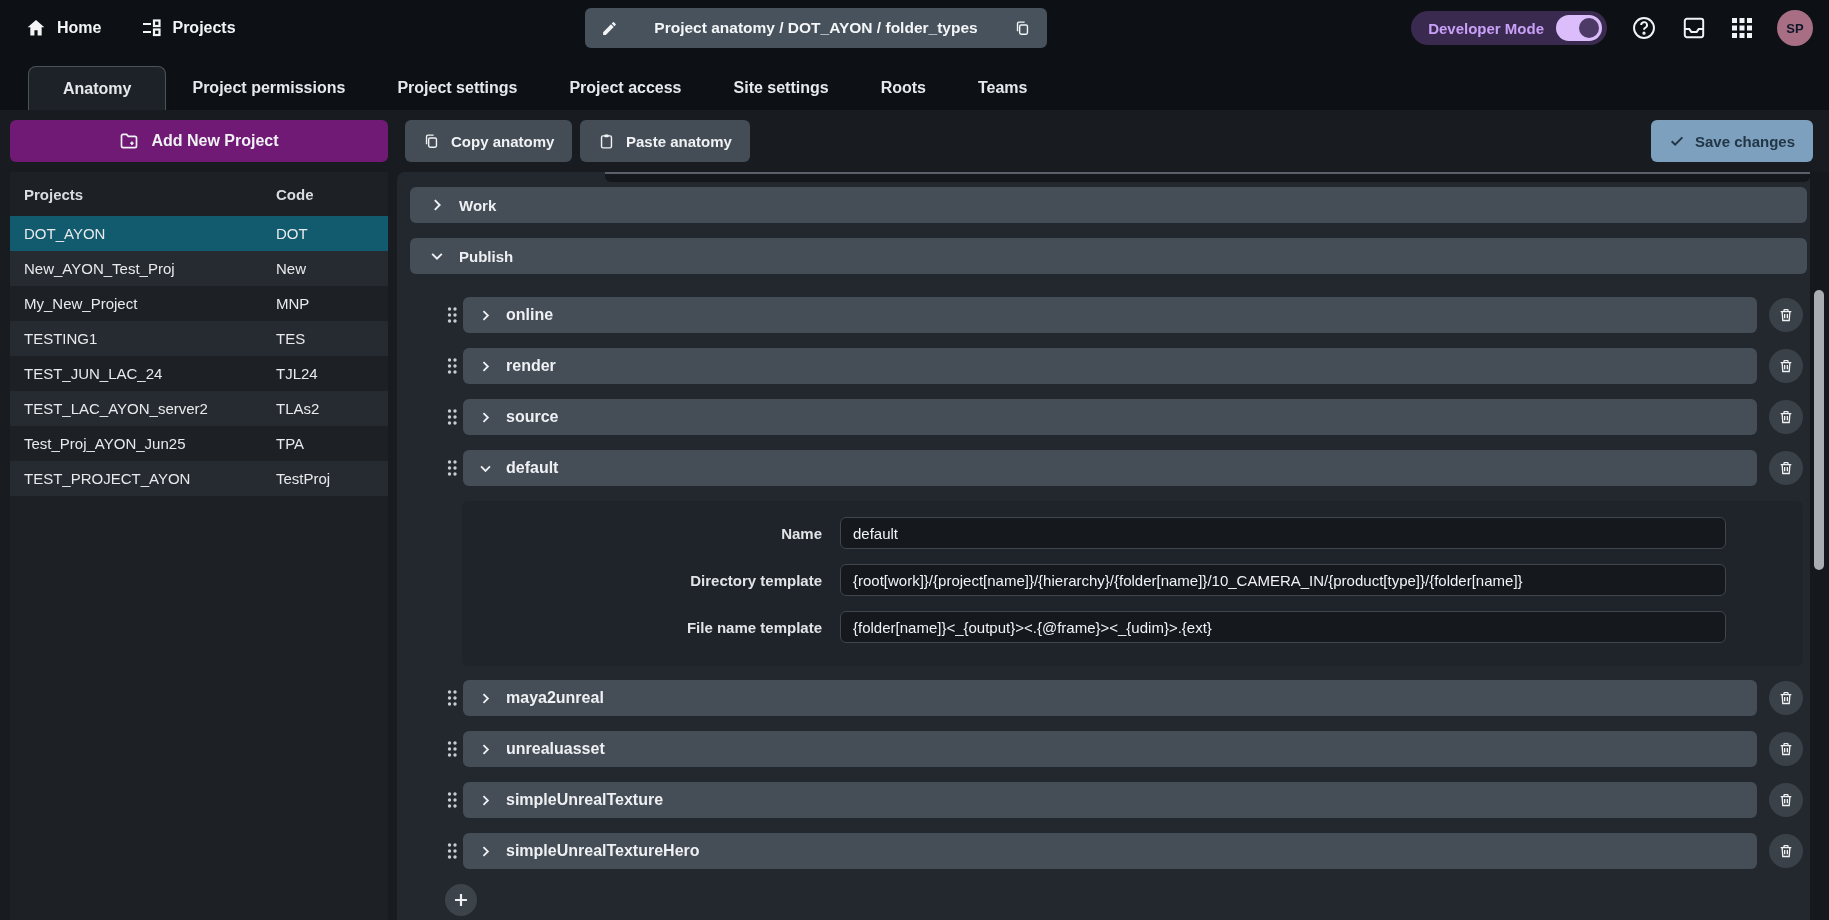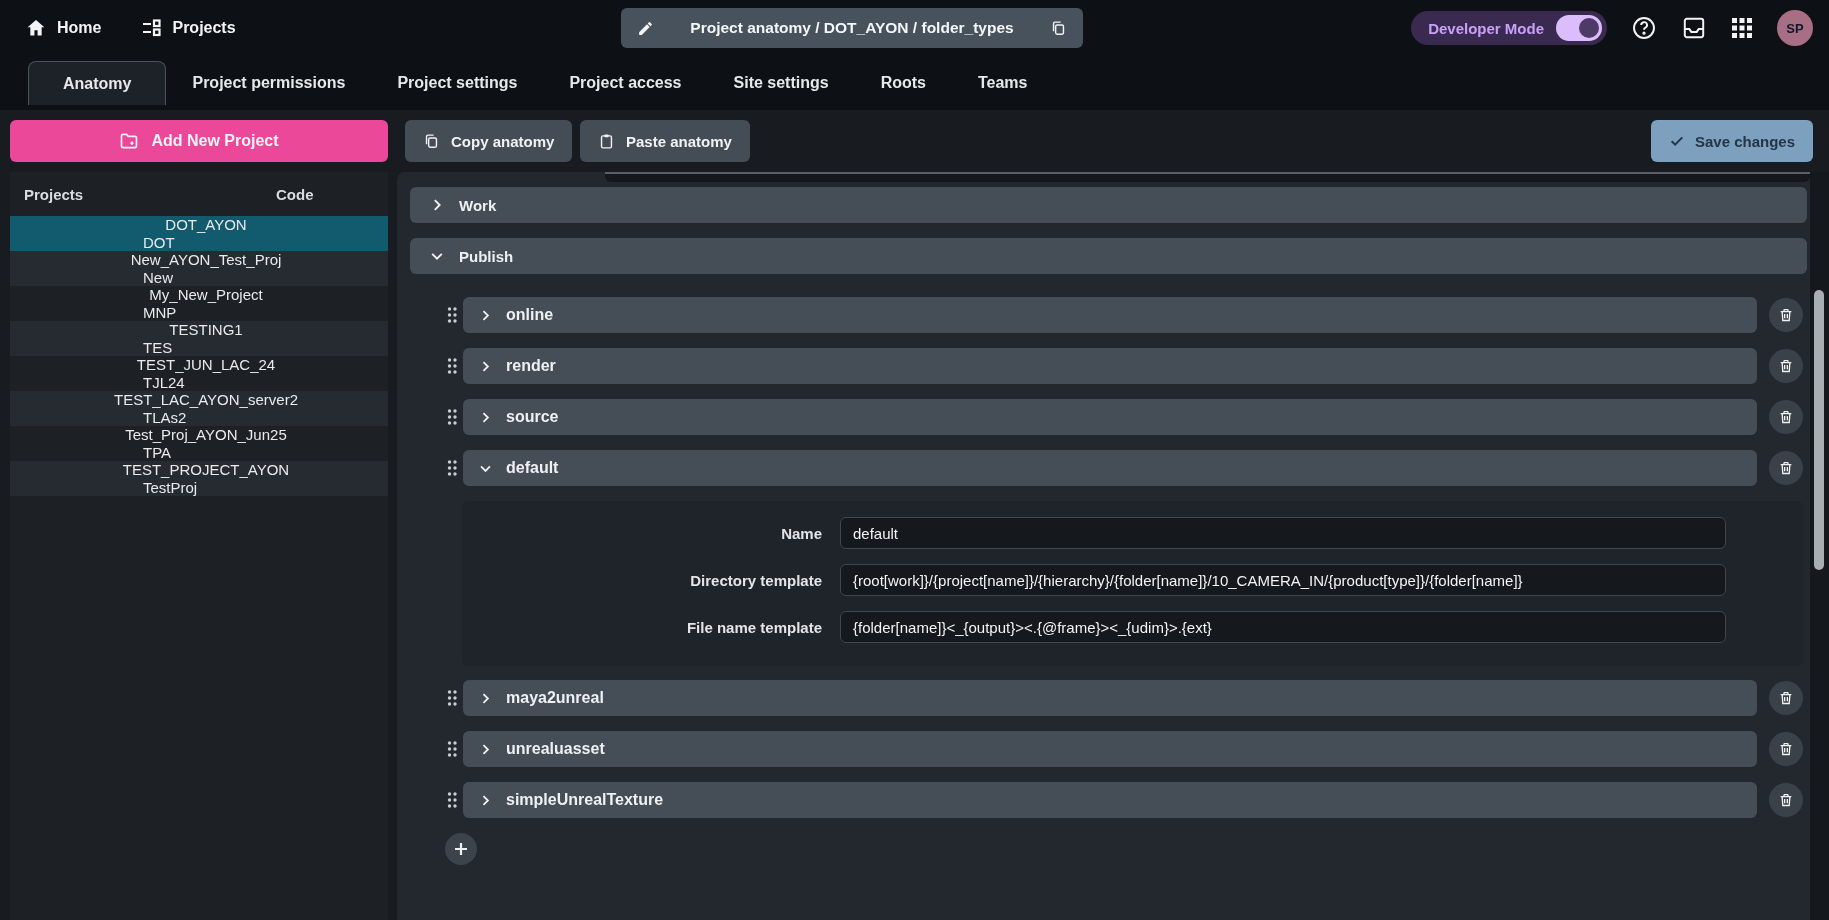--- a/index.html
+++ b/index.html
@@ -12,45 +12,45 @@
   svg { display:block; }
 
   
   .topbar { position:absolute; top:0; left:0; right:0; height:56px; background:#0d1115; display:flex; align-items:center; }
   .tb-nav { display:flex; align-items:center; gap:11px; font-weight:700; font-size:16px; color:#f2f4f6; cursor:pointer; }
   .tb-home { margin-left:26px; }
   .tb-projects { margin-left:40px; }
   .breadcrumb {
     position:absolute; left:585px; top:8px; width:462px; height:40px;
     background:#47525c; border-radius:6px; display:flex; align-items:center;
-    padding:0 16px; gap:14px; cursor:pointer;margin-left:36px;
+    padding:0 16px; gap:14px; cursor:pointer;
   }
   .breadcrumb .bc-text { flex:1; text-align:center; font-weight:600; font-size:15.5px; color:#f4f6f8; white-space:nowrap; overflow:hidden; }
   .tb-right { position:absolute; right:16px; top:0; height:56px; display:flex; align-items:center; gap:24px; }
   .dev-pill { height:34px; border-radius:17px; background:#3b2a50; display:flex; align-items:center; gap:12px; padding:0 5px 0 17px; cursor:pointer; }
   .dev-pill .dev-label { color:#c9a0f8; font-weight:600; font-size:15px; }
   .toggle { position:relative; width:46px; height:26px; border-radius:13px; background:#dcbdfb; }
   .toggle .knob { position:absolute; top:3px; right:3px; width:20px; height:20px; border-radius:50%; background:#4e3a67; }
   .icon-btn { background:none; border:none; cursor:pointer; display:flex; align-items:center; }
   .avatar { width:36px; height:36px; border-radius:50%; background:#a86f84; color:#0f172a; font-weight:700; font-size:13px; display:flex; align-items:center; justify-content:center; cursor:pointer; }
 
   
-  .tabs { position:absolute; top:56px; left:0; right:0; height:54px; background:#0d1115; display:flex; align-items:center; padding-left:28px; }
+  .tabs { position:absolute; top:56px; left:0; right:0; height:54px; background:#0d1115; display:flex; align-items:flex-end; padding-left:28px; }
   .tab { height:44px; display:flex; align-items:center; padding:0 26px; font-weight:700; font-size:16px; color:#e6e9ec; cursor:pointer; white-space:nowrap; }
   .tab.active { background:#1d2228; border:1px solid #4b525a; border-bottom:none; border-radius:8px 8px 0 0; padding:0 34px; }
 
   
   .bodywrap { position:absolute; top:110px; left:0; right:0; bottom:0; }
 
   
   .sidebar { position:absolute; left:10px; top:10px; width:378px; bottom:0; display:flex; flex-direction:column; }
-  .add-btn { height:42px; background:#ec4899; border:none; border-radius:6px; color:#f0f2f4; font-weight:700; font-size:16px; font-family:inherit; display:flex; align-items:center; justify-content:center; gap:12px; cursor:pointer; }
+  .add-btn { height:42px; background:#701a75; border:none; border-radius:6px; color:#f0f2f4; font-weight:700; font-size:16px; font-family:inherit; display:flex; align-items:center; justify-content:center; gap:12px; cursor:pointer; }
   .proj-table { margin-top:10px; flex:1; background:#1d2126; overflow:hidden; display:flex; flex-direction:column; }
   .pt-header { height:44px; display:flex; align-items:center; font-weight:700; font-size:15px; color:#d9dce0; }
-  .pt-row { height:35px; display:flex; align-items:center; font-size:15px; color:#e8eaec; cursor:pointer;flex-direction:column; }
+  .pt-row { height:35px; display:flex; align-items:center; font-size:15px; color:#e8eaec; cursor:pointer; }
   .pt-rows .pt-row:nth-child(even) { background:#262b31; }
   .pt-row.selected { background:#125a6e; }
   .cell-name { flex:1; padding-left:14px; white-space:nowrap; overflow:hidden; }
   .cell-code { width:112px; white-space:nowrap; }
 
   
   .tool-btn { position:absolute; top:10px; height:42px; background:#444c55; border:none; border-radius:6px; color:#f0f2f4; font-weight:700; font-size:15px; font-family:inherit; display:flex; align-items:center; gap:11px; padding:0 18px; cursor:pointer; }
   .copy-btn { left:405px; }
   .paste-btn { left:580px; }
   .save-btn { right:16px; background:#7da0bf; color:#223646; position:absolute; top:10px; height:42px; border:none; border-radius:6px; font-weight:700; font-size:15px; font-family:inherit; display:flex; align-items:center; gap:10px; padding:0 18px; cursor:pointer; }
@@ -461,20 +461,41 @@
                 </svg>
                 <span>simpleUnrealTexture</span>
               </div>
               <button class="trash-btn">
                 <svg width="16" height="16" viewBox="0 0 24 24" fill="none" stroke="#f0f2f4" stroke-width="2">
                   <path d="M4 7h16M9 7V4.8A.8.8 0 0 1 9.8 4h4.4a.8.8 0 0 1 .8.8V7M6.2 7l1 13.2h9.6l1-13.2M10 10.5v6.5M14 10.5v6.5"></path>
                 </svg>
               </button>
             </div>
 
+            <div class="item-line">
+              <svg class="drag" viewBox="0 0 14 20" fill="#c8cdd2">
+                <circle cx="4.5" cy="4" r="1.7"></circle>
+                <circle cx="10" cy="4" r="1.7"></circle>
+                <circle cx="4.5" cy="10" r="1.7"></circle>
+                <circle cx="10" cy="10" r="1.7"></circle>
+                <circle cx="4.5" cy="16" r="1.7"></circle>
+                <circle cx="10" cy="16" r="1.7"></circle>
+              </svg>
+              <div class="item-row">
+                <svg width="13" height="13" viewBox="0 0 16 16" fill="none" stroke="#eef0f3" stroke-width="2.2">
+                  <path d="M5.5 2.5l5.5 5.5-5.5 5.5"></path>
+                </svg>
+                <span>simpleUnrealTextureHero</span>
+              </div>
+              <button class="trash-btn">
+                <svg width="16" height="16" viewBox="0 0 24 24" fill="none" stroke="#f0f2f4" stroke-width="2">
+                  <path d="M4 7h16M9 7V4.8A.8.8 0 0 1 9.8 4h4.4a.8.8 0 0 1 .8.8V7M6.2 7l1 13.2h9.6l1-13.2M10 10.5v6.5M14 10.5v6.5"></path>
+                </svg>
+              </button>
+            </div>
 
         </div>
 
         <button class="plus-btn">
           <svg width="16" height="16" viewBox="0 0 16 16" fill="none" stroke="#eef0f3" stroke-width="2.2">
               <path d="M8 2v12M2 8h12"></path>
             </svg>
         </button>
 
       </div>

